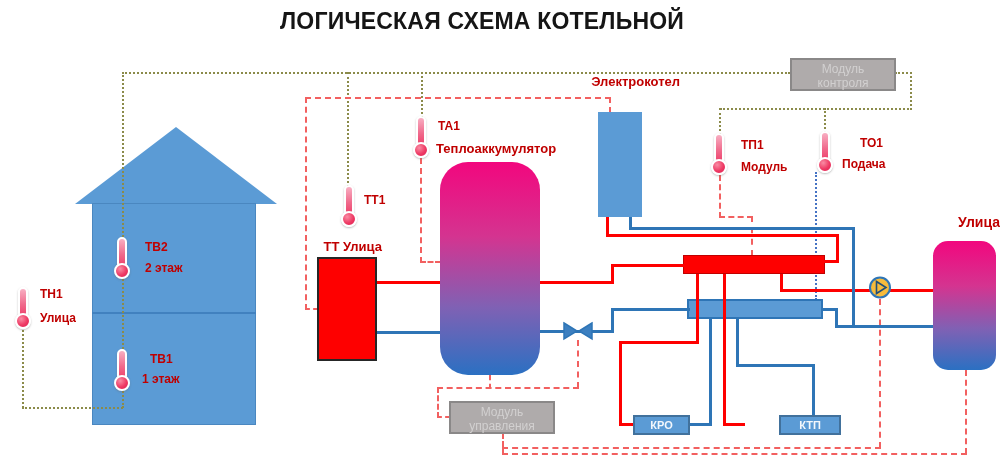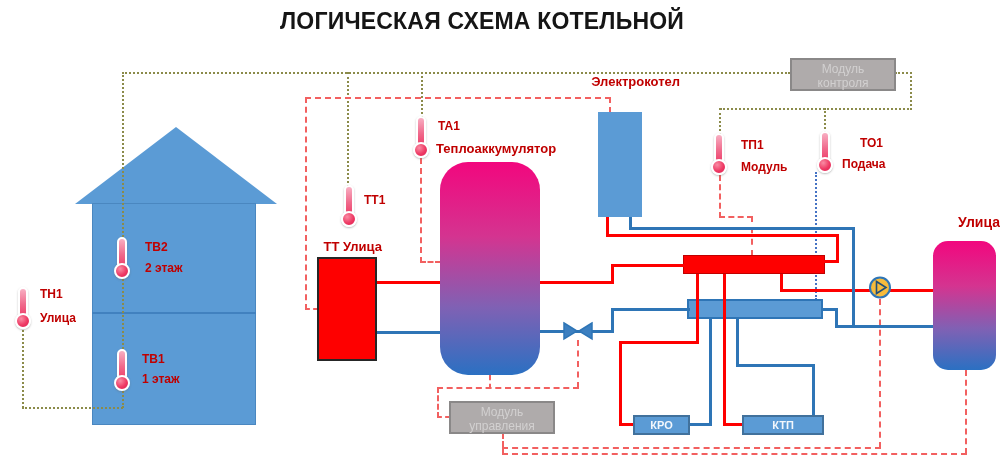--- a/index.html
+++ b/index.html
@@ -137,21 +137,21 @@
   <div class="module" style="left:790px;top:58px">
     <div>Модуль</div>
     <div>контроля</div>
   </div>
   <div class="module" style="left:449px;top:401px">
     <div>Модуль</div>
     <div>управления</div>
   </div>
 
   <div class="zone" style="left:633px;top:415px;width:57px">КРО</div>
-  <div class="zone" style="left:742px;top:415px;width:82px">КТП</div>
+  <div class="zone" style="left:779px;top:415px;width:62px">КТП</div>
 
   <svg style="left:563px;top:322px" width="30" height="18">
     <polygon points="1,1 14,9 1,17" fill="#3C7FC0" stroke="#2E75B6" stroke-width="1.5"></polygon>
     <polygon points="29,1 16,9 29,17" fill="#3C7FC0" stroke="#2E75B6" stroke-width="1.5"></polygon>
   </svg>
 
   <svg style="left:868px;top:276px" width="24" height="24">
     <circle cx="12" cy="11.5" r="10" fill="#F6BB3C" stroke="#2E75B6" stroke-width="2"></circle>
     <polygon points="8.5,5.5 18,11.5 8.5,17.5" fill="#F6BB3C" stroke="#1F4E79" stroke-width="1.6"></polygon>
   </svg>
@@ -186,21 +186,21 @@
     </div>
 
   <div class="title">ЛОГИЧЕСКАЯ СХЕМА КОТЕЛЬНОЙ</div>
 
   <div class="rlbl" style="left:40px;top:287px">ТН1</div>
   <div class="rlbl" style="left:40px;top:311px">Улица</div>
 
   <div class="rlbl" style="left:145px;top:240px">ТВ2</div>
   <div class="rlbl" style="left:145px;top:261px">2 этаж</div>
 
-  <div class="rlbl" style="left:142px;top:352px">ТВ1</div>
+  <div class="rlbl" style="left:150px;top:352px">ТВ1</div>
   <div class="rlbl" style="left:142px;top:372px">1 этаж</div>
 
   <div class="rlbl" style="left:364px;top:193px">ТТ1</div>
 
   <div class="rlbl" style="left:438px;top:119px">ТА1</div>
   <div class="rlbl" style="left:436px;top:141px;font-size:13px">Теплоаккумулятор</div>
 
   <div class="rlbl" style="left:741px;top:138px">ТП1</div>
   <div class="rlbl" style="left:741px;top:160px">Модуль</div>
 

